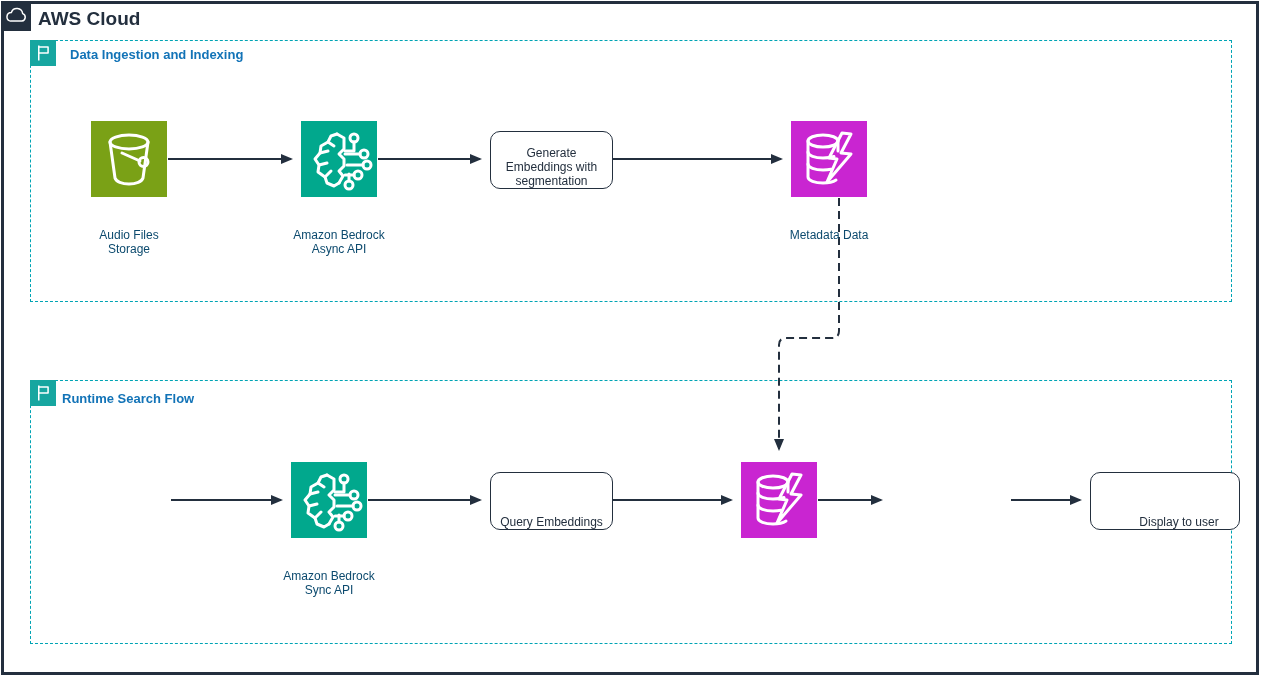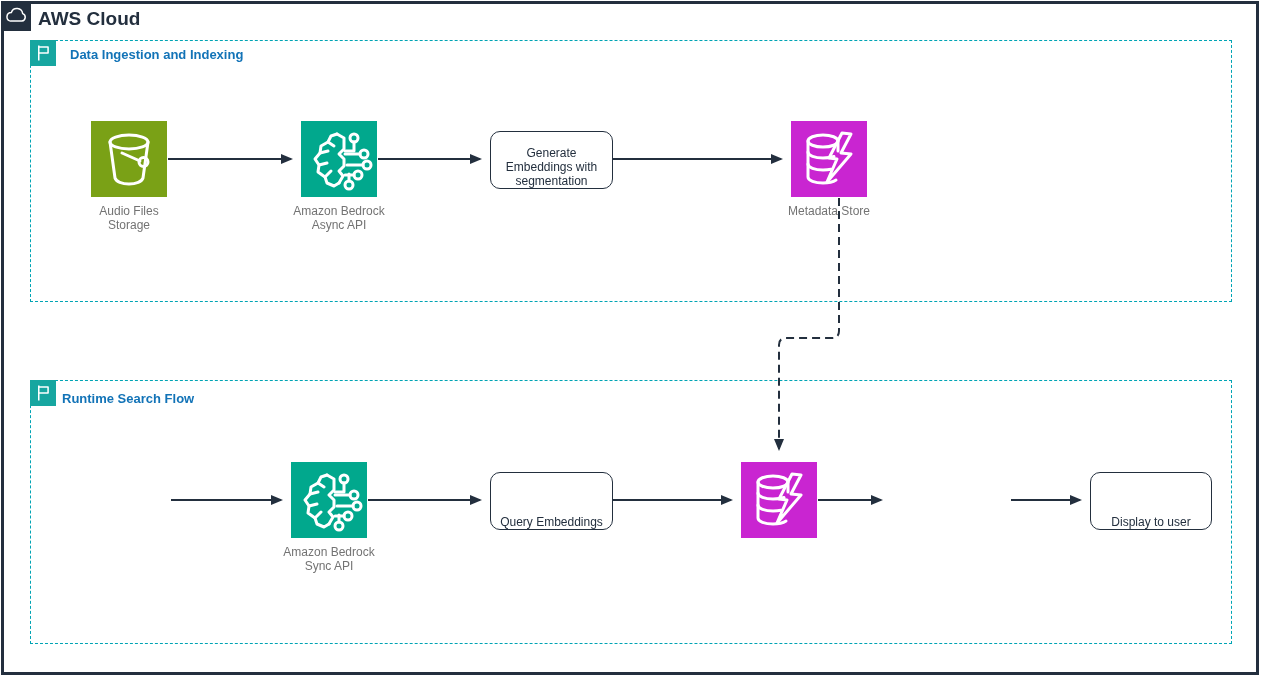--- a/index.html
+++ b/index.html
@@ -12,21 +12,21 @@
   .hdr-title{position:absolute;left:38px;top:8px;font-size:19px;font-weight:bold;color:#232F3E;}
   .group{position:absolute;border:1px dashed #00A4B4;background:transparent;}
   .flag{position:absolute;width:26px;height:26px;background:#17A6A0;display:flex;align-items:center;justify-content:center;}
   .group-label{position:absolute;font-size:13px;font-weight:bold;color:#1273B7;white-space:nowrap;}
   .overlay{position:absolute;left:0;top:0;z-index:2;}
   .icon-node{position:absolute;width:76px;height:76px;z-index:3;}
   .icon-box{display:block;width:76px;height:76px;}
   .icon-box.green{background:#7AA116;}
   .icon-box.teal{background:#01A88D;}
   .icon-box.magenta{background:#C925D1;}
-  .icon-label{position:absolute;width:150px;text-align:center;font-size:12px;line-height:1.18;color:#737373;white-space:pre-line;z-index:3;}
+  .icon-label{position:absolute;width:150px;text-align:center;font-size:12px;line-height:1.18;color:#0c4a6e;white-space:pre-line;z-index:3;margin-top:24px;}
   .process-box{
     position:absolute;width:121px;height:56px;background:#fff;border:1.5px solid #232F3E;border-radius:10px;
     display:flex;align-items:flex-end;justify-content:center;text-align:center;z-index:3;
   }
   .process-box span{font-size:12px;line-height:1.18;color:#232F3E;white-space:pre-line;}
 </style>
 </head>
 <body>
 
 <div id="canvas">
@@ -120,21 +120,21 @@
       <svg width="76" height="76" viewBox="0 0 76 76" fill="none" stroke="#ffffff" stroke-width="3" stroke-linecap="round" stroke-linejoin="round">
         <ellipse cx="32" cy="20" rx="15" ry="6"></ellipse>
         <path d="M17 20 V56 C17 59.5 24 62 32 62 C37 62 42 61 45 59"></path>
         <path d="M47 20 V30"></path>
         <path d="M17 31 C17 34.5 24 37 32 37 C36 37 40 36.5 43 35.5"></path>
         <path d="M17 43 C17 46.5 24 49 32 49 C35 49 37.5 48.8 40 48.3"></path>
         <path d="M51 12 L38 37 L46 38 L36 61 L60 33 L50 32 L60 13 Z"></path>
       </svg>
     </span>
   </div>
-  <div class="icon-label" style="left:754px;top:204px;">Metadata Store</div>
+  <div class="icon-label" style="left:754px;top:204px;">Metadata Data</div>
 
 
   <div class="icon-node" style="left:291px;top:462px;">
     <span class="icon-box teal">
       <svg width="76" height="76" viewBox="0 0 76 76" fill="none" stroke="#ffffff" stroke-width="3" stroke-linecap="round" stroke-linejoin="round">
         <path d="M36 13 L30 15 L27 21 L20 25 L19 32 L14 38 L18 44 L17 51 L24 56 L26 62 L33 65 L38 62"></path>
         <path d="M36 13 L43 17 L43 28 L38 33 L43 38 L43 45 L38 50 L42 55 L38 62"></path>
         <path d="M27 21 L33 25 M19 32 L27 30 M18 44 L26 42 M24 56 L30 50"></path>
         <circle cx="53" cy="17" r="4"></circle>
           <path d="M53 21 V30 H44"></path>
@@ -163,16 +163,16 @@
         <path d="M17 20 V56 C17 59.5 24 62 32 62 C37 62 42 61 45 59"></path>
         <path d="M47 20 V30"></path>
         <path d="M17 31 C17 34.5 24 37 32 37 C36 37 40 36.5 43 35.5"></path>
         <path d="M17 43 C17 46.5 24 49 32 49 C35 49 37.5 48.8 40 48.3"></path>
         <path d="M51 12 L38 37 L46 38 L36 61 L60 33 L50 32 L60 13 Z"></path>
       </svg>
     </span>
   </div>
 
 
-  <div class="process-box" style="left:1090px;top:472px;width:120px;">
+  <div class="process-box" style="left:1090px;top:472px;width:120px;padding-left:28px;">
     <span>Display to user</span>
   </div>
 </div>
 
 </body></html>

